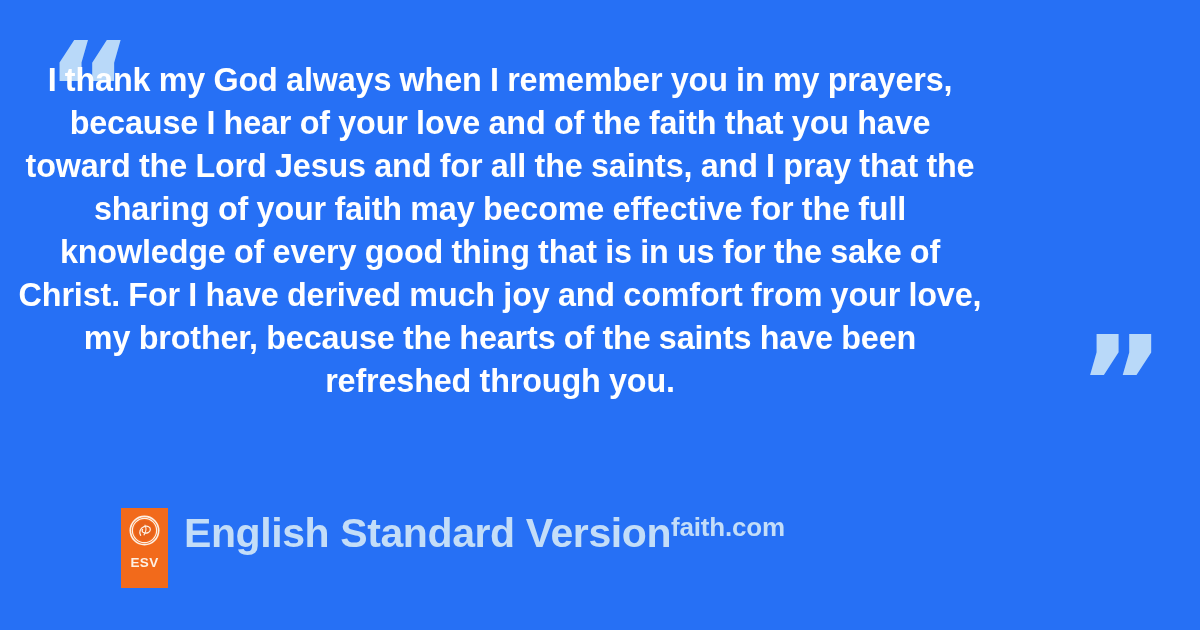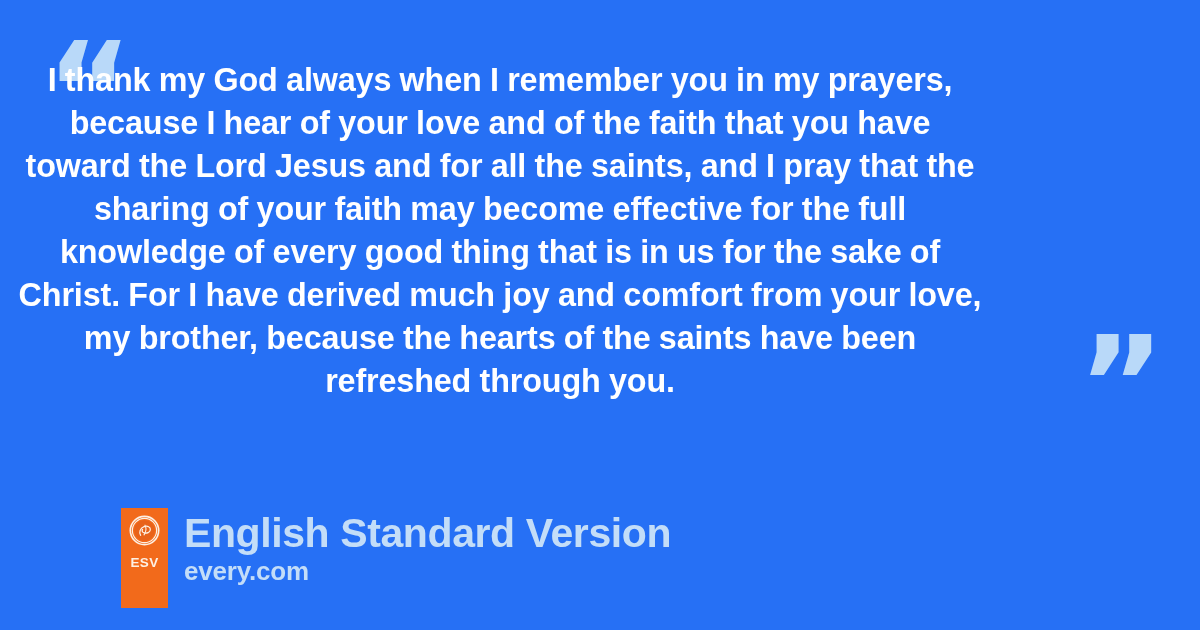--- a/index.html
+++ b/index.html
@@ -72,21 +72,21 @@
     position: absolute;
     left: 121px;
     top: 508px;
     display: flex;
     align-items: flex-start;
   }
 
   .logo-badge {
     position: relative;
     width: 47px;
-    height: 100px;
+    height: 80px;
     background: #f26a1b;
     flex: 0 0 auto;
     display: flex;
     flex-direction: column;
     align-items: center;
     justify-content: flex-start;
     padding-top: 7px;
     box-sizing: border-box;
   }
   .logo-seal {
@@ -100,21 +100,21 @@
     font-family: "Liberation Sans", "DejaVu Sans", sans-serif;
     font-weight: 700;
     font-size: 13.5px;
     letter-spacing: 0.4px;
     line-height: 1;
   }
 
   .attribution-text {
     margin-left: 16px;
     display: flex;
-    flex-direction: column;
+    flex-direction: row;
     justify-content: flex-start;
     padding-top: 3px;
   }
   .version-name {
     color: #c3ddf8;
     font-family: "Liberation Sans", "DejaVu Sans", sans-serif;
     font-weight: 700;
     font-size: 41px;
     line-height: 44px;
     letter-spacing: -0.4px;
@@ -154,18 +154,18 @@
         <circle cx="32" cy="32" r="21" fill="#e8621a"></circle>
         <path d="M24 42 C20 36 23 27 31 24 C38 21.5 45 25 44 31
                  C43.2 36 37 38.5 31.5 37 C27.5 36 26 32.5 28 30" fill="none" stroke="#fdf0e4" stroke-width="2.6" stroke-linecap="round" stroke-linejoin="round"></path>
         <path d="M33 21 C36 27 35 35 31 41" fill="none" stroke="#fdf0e4" stroke-width="2.2" stroke-linecap="round"></path>
       </svg>
       <span class="logo-abbr">ESV</span>
     </div>
 
     <div class="attribution-text">
       <span class="version-name">English Standard Version</span>
-      <span class="site-name">every.com</span>
+      <span class="site-name">faith.com</span>
     </div>
 
   </div>
 
 </div>
 
 </body></html>

